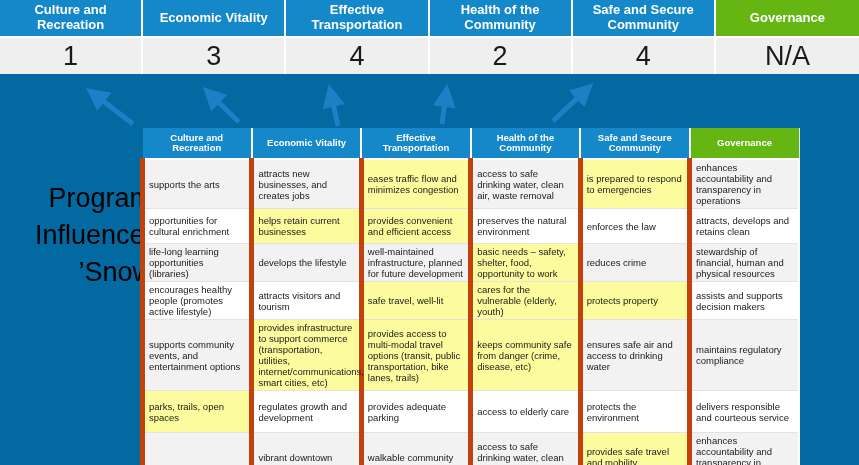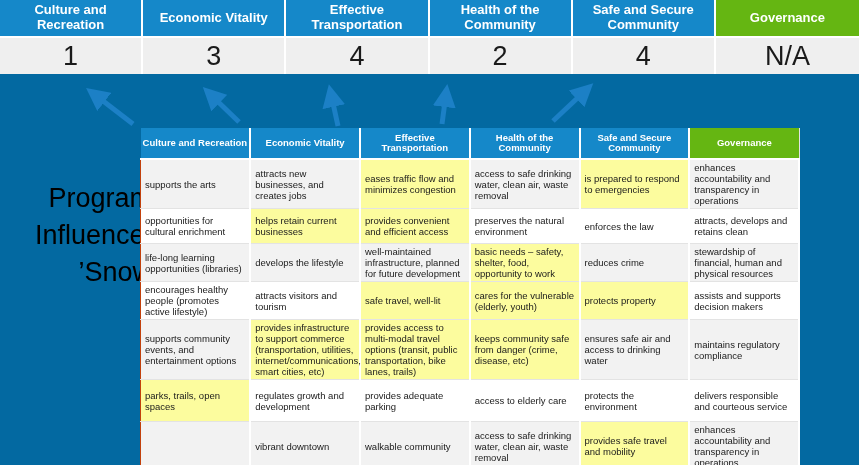--- a/index.html
+++ b/index.html
@@ -36,21 +36,21 @@
     font-size:9.5px;line-height:11px;
   }
   .matrix th{
     color:#fff;font-weight:bold;font-size:9.5px;line-height:10.5px;height:26px;
     text-align:center;vertical-align:middle;padding:2px 2px;
     border-right:2px solid #fff;border-bottom:2px solid #fff;
   }
   .matrix th:last-child{border-right:1px solid #E3E3E3;}
   .matrix td{
     vertical-align:middle;padding:2px 4px;color:#1a1a1a;
-    border-right:2px solid #fff;border-bottom:1px solid #E3E3E3;border-left:1px solid #c2410c;
+    border-right:2px solid #fff;border-bottom:1px solid #E3E3E3;border-left:5px solid #c2410c;
   }
   .matrix tbody tr:nth-child(odd) td{background:#F2F2F2;}
   .matrix tbody tr:nth-child(even) td{background:#FFFFFF;}
   .matrix td.hl{background:#FCFC9E !important;}
   .matrix tr.r0{height:36px;} .matrix tr.r1{height:35px;} .matrix tr.r2{height:35px;}
   .matrix tr.r3{height:30px;} .matrix tr.r4{height:56px;} .matrix tr.r5{height:42px;}
   .matrix tr.r6{height:42px;} .matrix tr.r7{height:34px;}
 </style>
 </head>
 <body>

